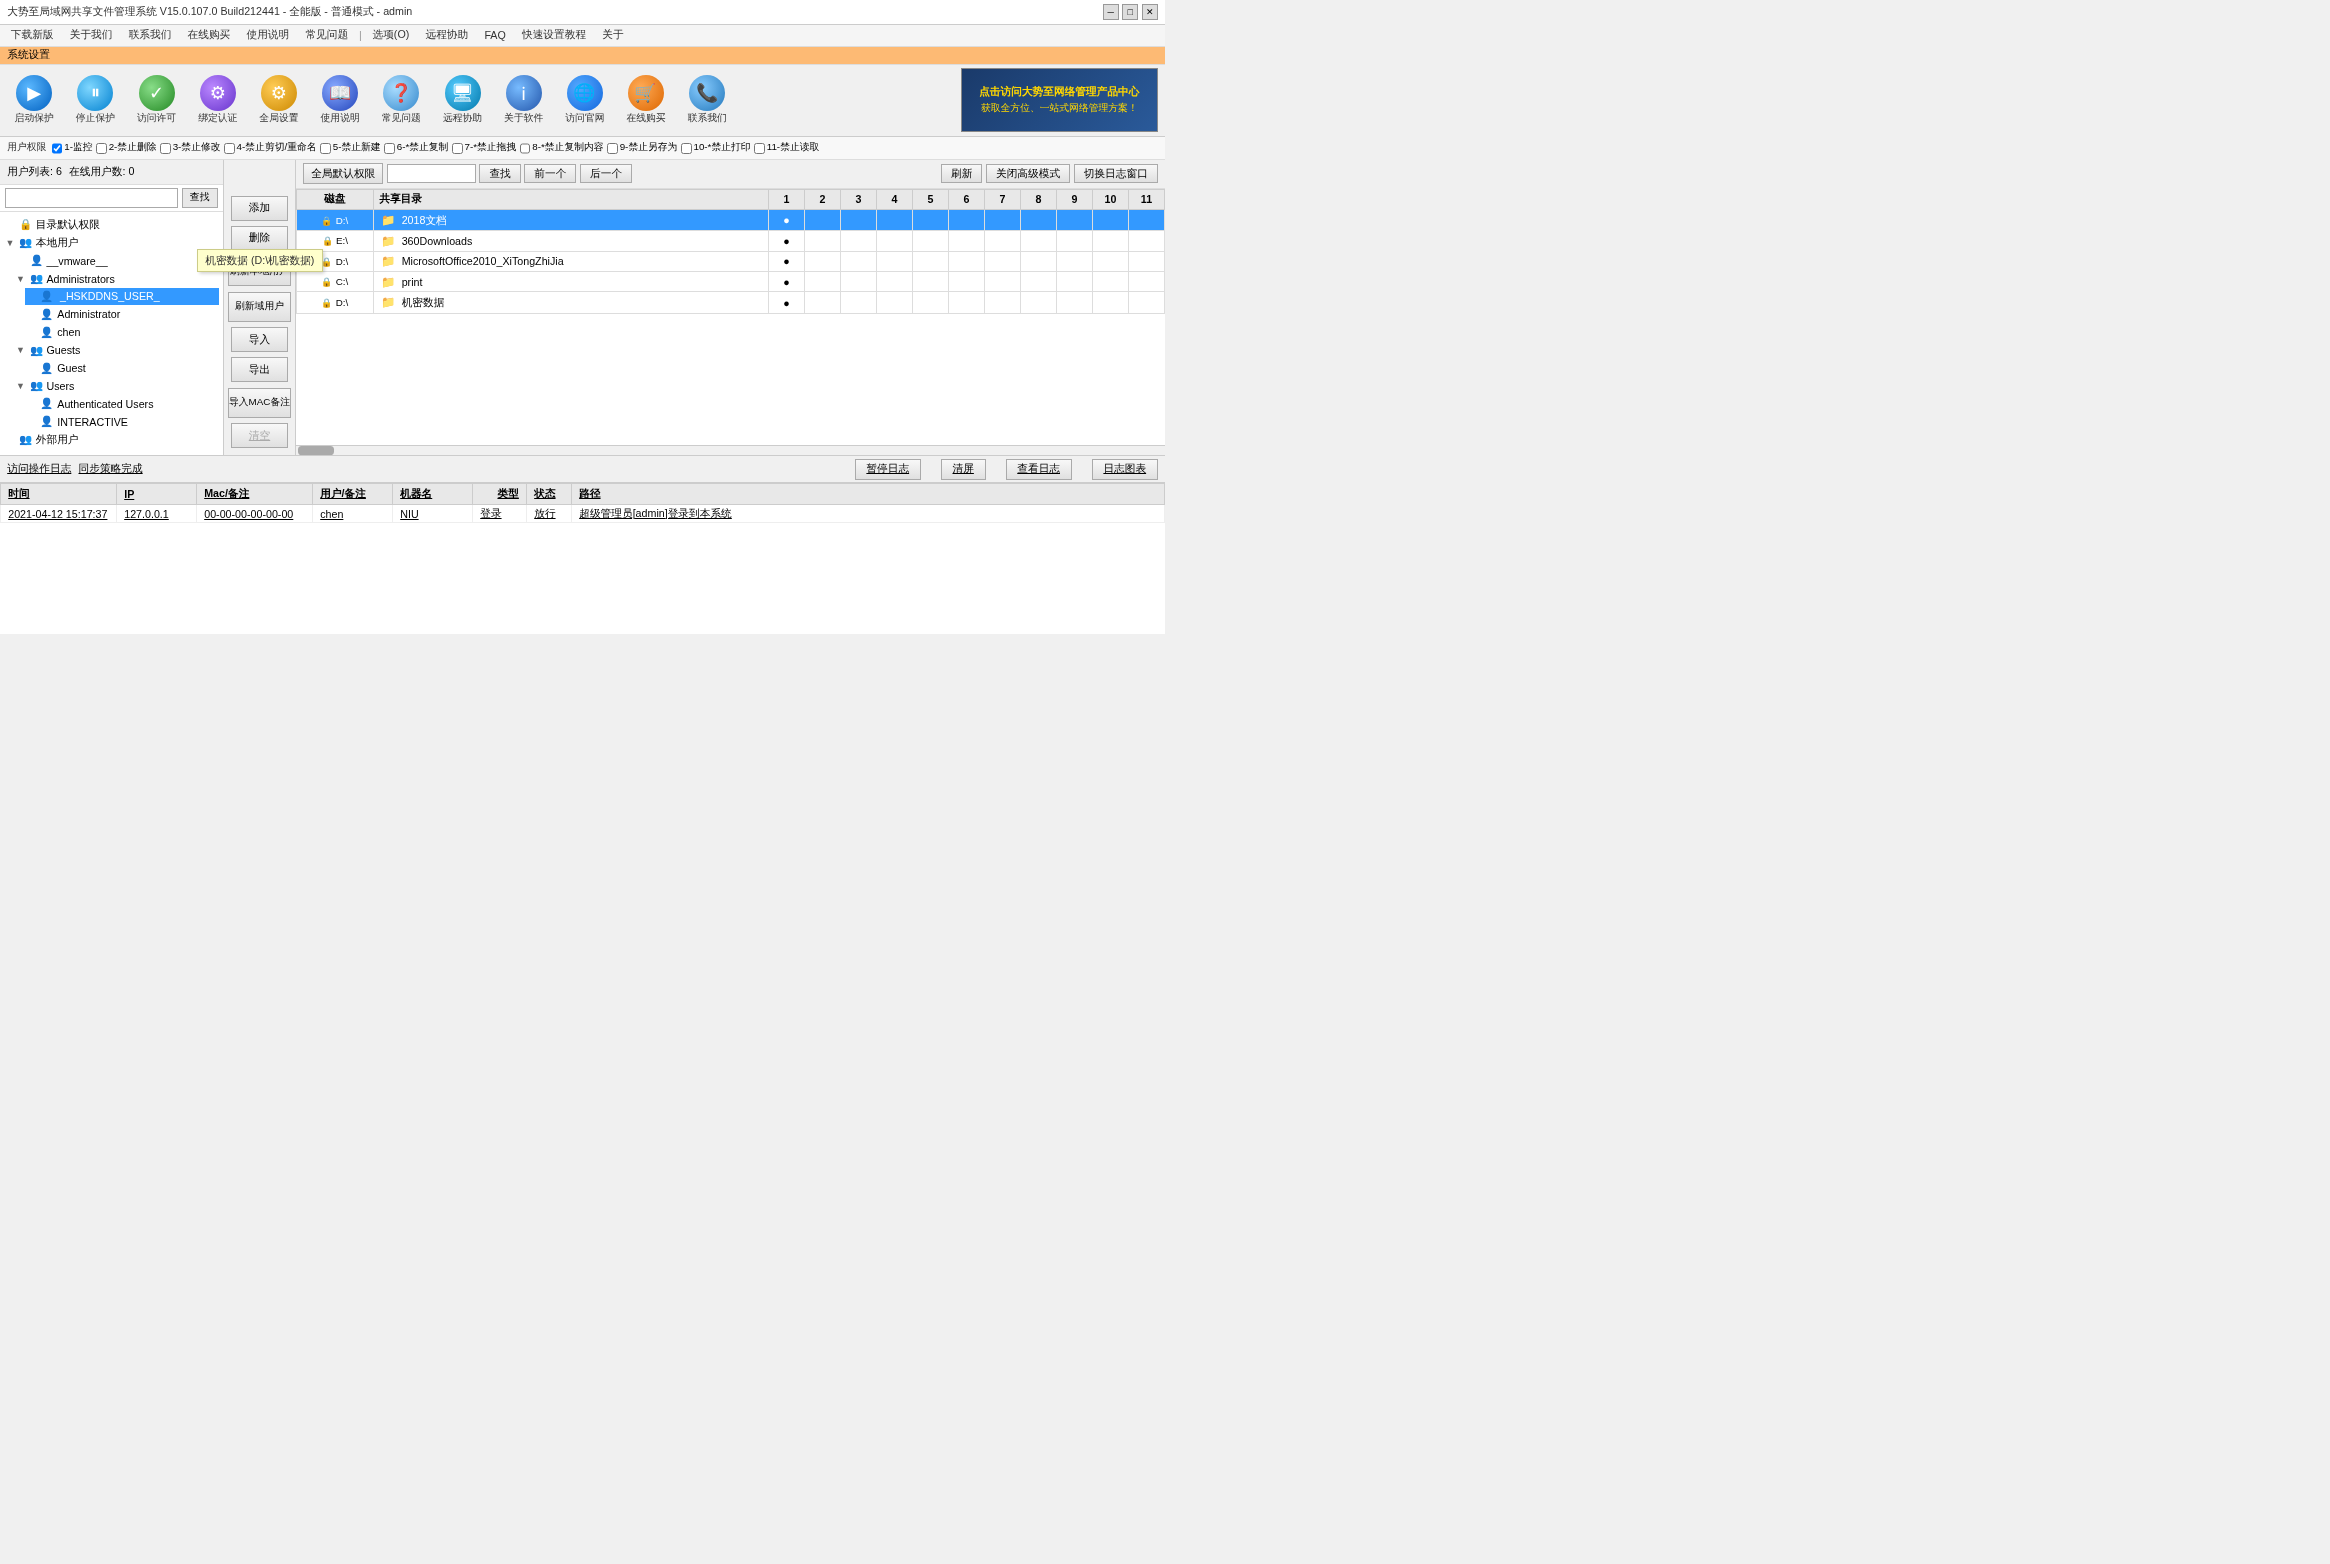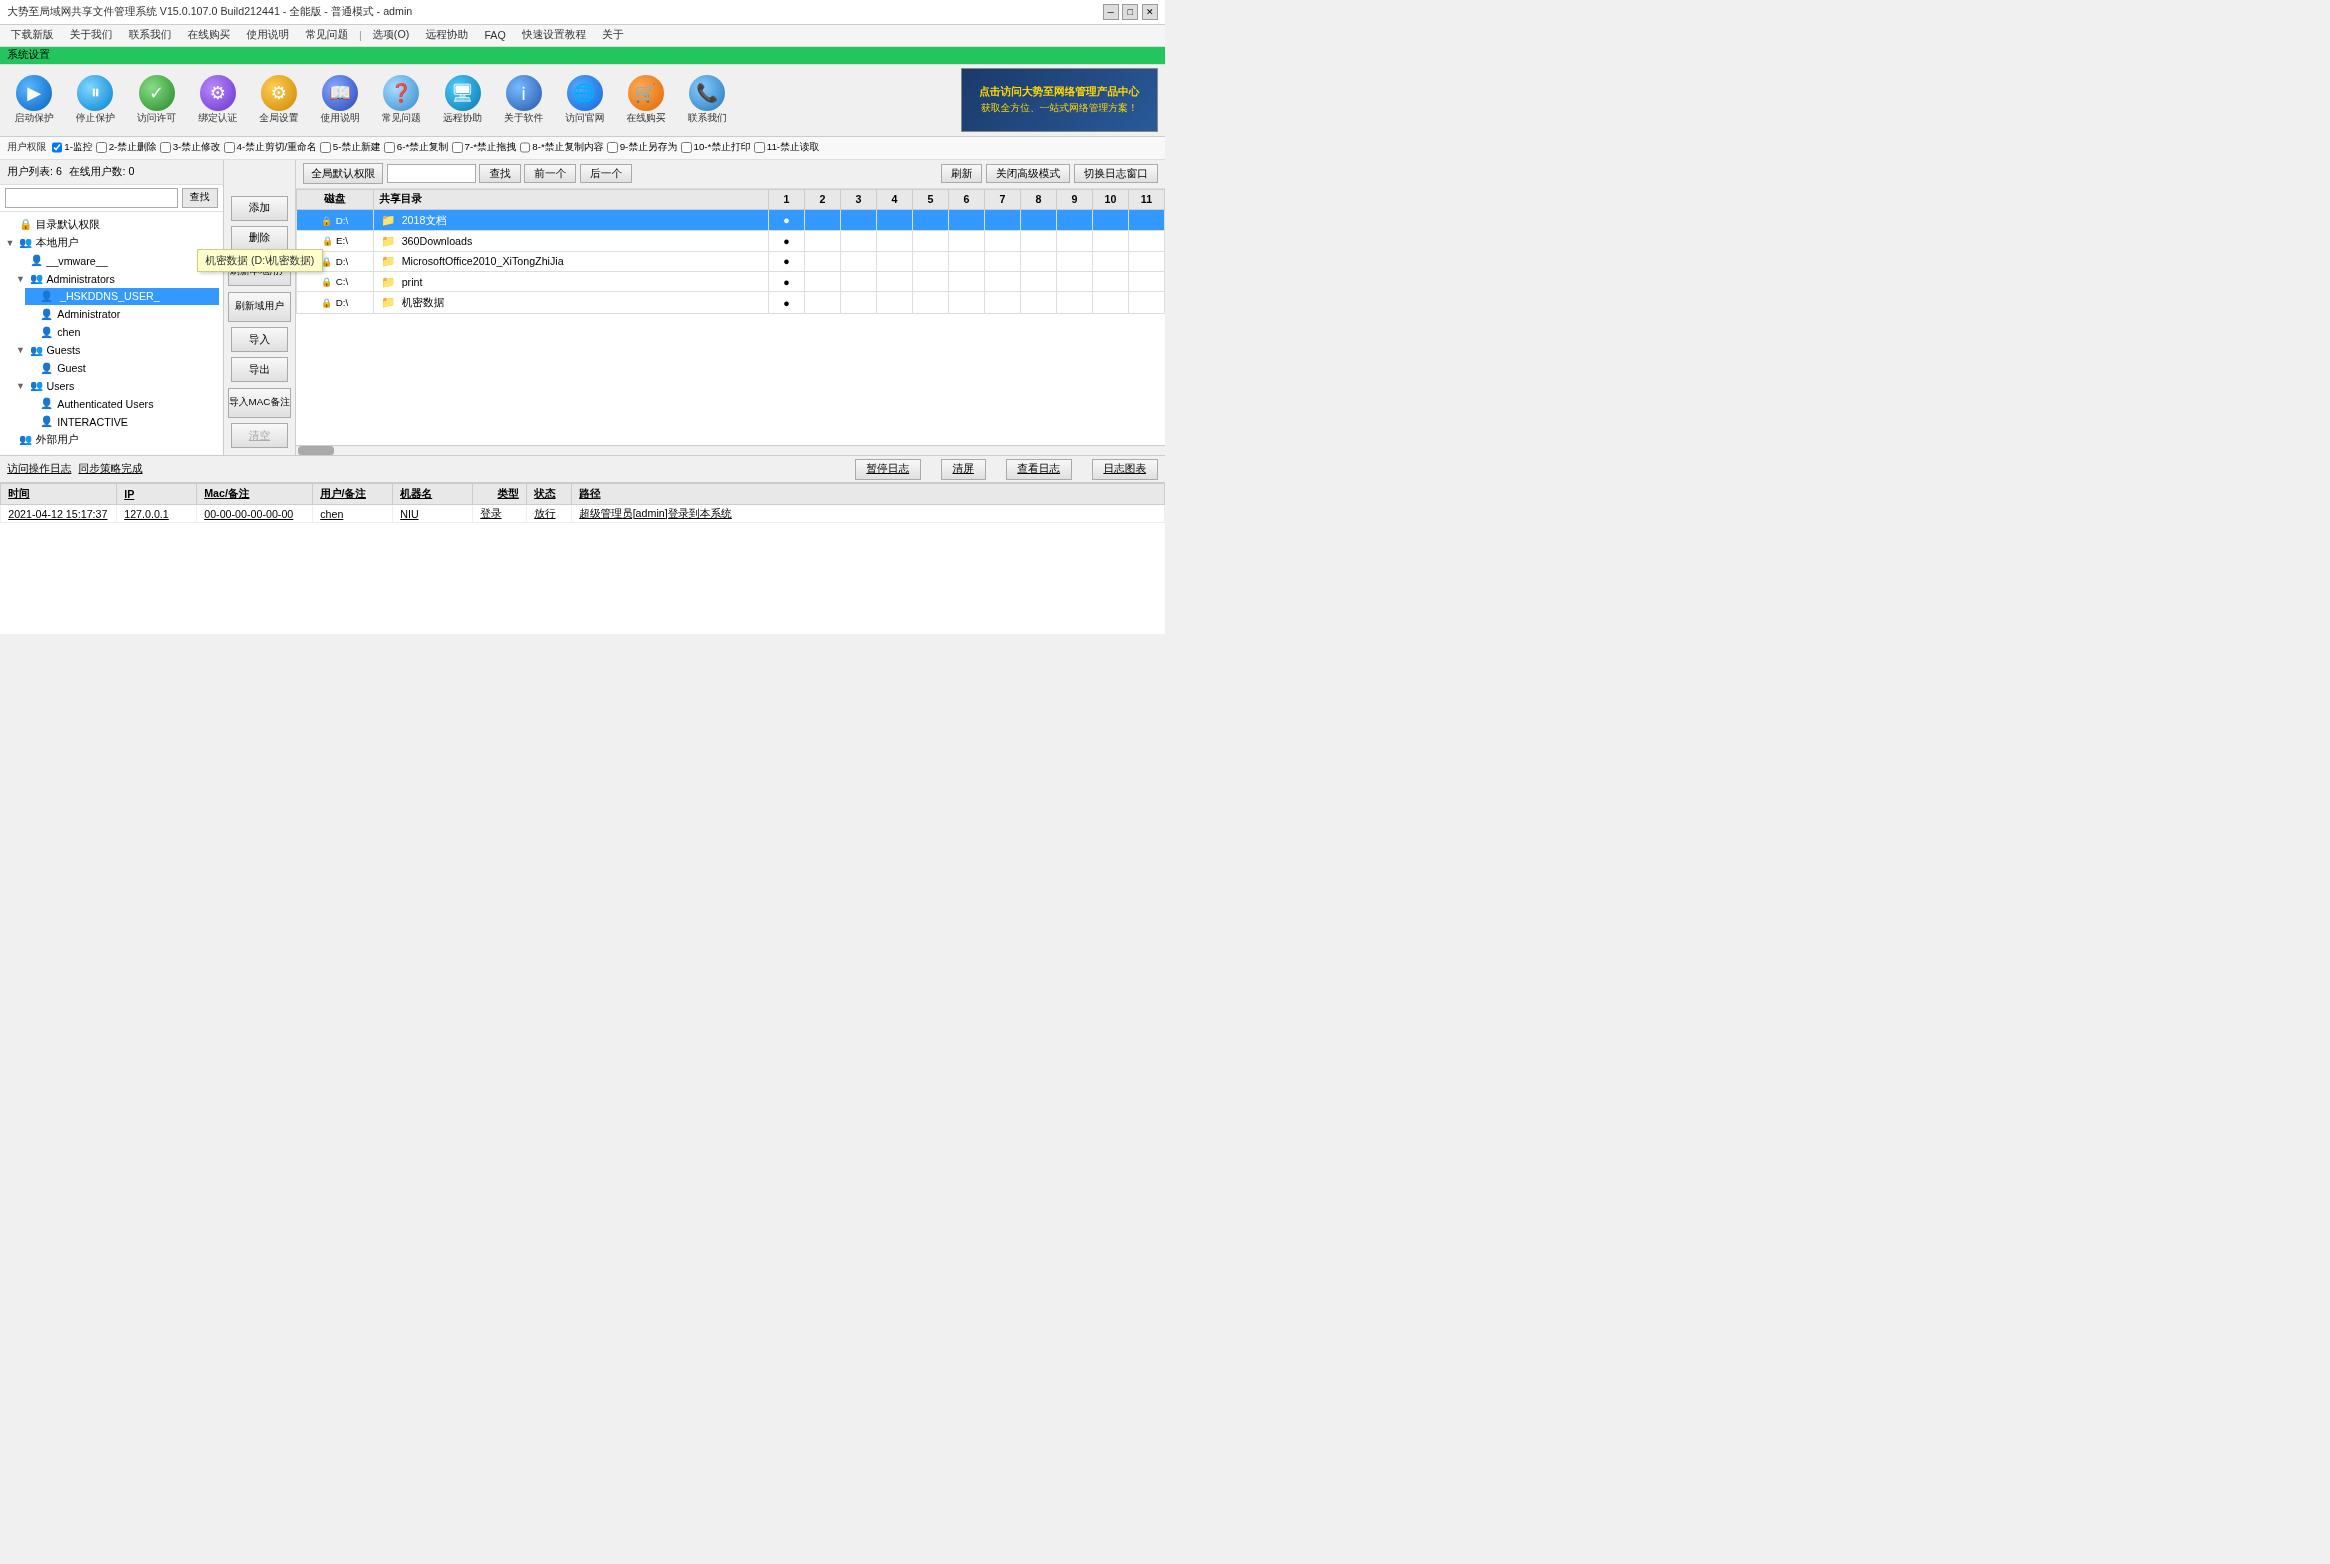--- a/index.html
+++ b/index.html
@@ -10,21 +10,21 @@
     .title-text { font-size: 10.7px; color: #333; }
     .title-controls { display: flex; gap: 3.6px; }
     .title-btn { width: 16px; height: 16px; border: 0.9px solid #999; background: #ddd; cursor: pointer; display: flex; align-items: center; justify-content: center; font-size: 9px; }
     
     
     .menu-bar { background: #f5f5f5; border-bottom: 0.9px solid #ddd; display: flex; align-items: center; padding: 1.8px 3.6px; height: 21.5px; gap: 1.8px; }
     .menu-item { padding: 1.8px 7.2px; cursor: pointer; font-size: 10.7px; color: #333; }
     .menu-separator { color: #999; padding: 0 1.8px; }
     
     
-    .sys-settings-bar { background: #22c55e; border-bottom: 0.9px solid #ddd; padding: 1.8px 7.2px; height: 18px; display: flex; align-items: flex-end; }
+    .sys-settings-bar { background: #fdba74; border-bottom: 0.9px solid #ddd; padding: 1.8px 7.2px; height: 18px; display: flex; align-items: flex-end; }
     
     
     .toolbar { background: #f0f0f0; border-bottom: 0.9px solid #ccc; display: flex; align-items: center; padding: 3.6px 7.2px; gap: 7.2px; height: 72px; }
     .toolbar-btn { display: flex; flex-direction: column; align-items: center; gap: 1.8px; cursor: pointer; padding: 1.8px 5.4px; min-width: 54px; }
     .toolbar-icon { width: 36px; height: 36px; border-radius: 50%; display: flex; align-items: center; justify-content: center; font-size: 18px; }
     .toolbar-icon.blue { background: radial-gradient(circle at 35% 35%, #5bb8ff, #0060c0); color: white; }
     .toolbar-icon.pause { background: radial-gradient(circle at 35% 35%, #7fd7ff, #0080d0); color: white; }
     .toolbar-icon.green { background: radial-gradient(circle at 35% 35%, #88dd88, #228822); color: white; }
     .toolbar-icon.purple { background: radial-gradient(circle at 35% 35%, #bb88ff, #6633cc); color: white; }
     .toolbar-icon.settings { background: radial-gradient(circle at 35% 35%, #ffcc55, #cc8800); color: white; }
@@ -33,21 +33,21 @@
     .toolbar-icon.remote { background: radial-gradient(circle at 35% 35%, #55ccff, #0077aa); color: white; }
     .toolbar-icon.info { background: radial-gradient(circle at 35% 35%, #77bbff, #2255aa); color: white; }
     .toolbar-icon.globe { background: radial-gradient(circle at 35% 35%, #55aaff, #1166dd); color: white; }
     .toolbar-icon.shop { background: radial-gradient(circle at 35% 35%, #ffaa55, #dd6600); color: white; }
     .toolbar-icon.phone { background: radial-gradient(circle at 35% 35%, #88ccff, #2277bb); color: white; }
     .toolbar-label { font-size: 9.8px; color: #333; text-align: center; }
     .toolbar-banner { margin-left: auto; width: 197px; height: 64px; background: linear-gradient(135deg, #1a3a6a, #2a5a9a); border: 0.9px solid #888; display: flex; flex-direction: column; align-items: center; justify-content: center; color: #ffd700; font-size: 9.8px; padding: 3.6px; text-align: center; }
     
     
     .permissions-bar { background: #f8f8f8; border-bottom: 0.9px solid #ddd; padding: 2.7px 7.2px; display: flex; flex-wrap: wrap; gap: 3.6px; align-items: center; min-height: 23px; }
-    .perm-item { display: flex; align-items: center; gap: 1.8px; font-size: 9.8px; white-space: nowrap; }
+    .perm-item { display: flex; align-items: flex-end; gap: 1.8px; font-size: 9.8px; white-space: nowrap; }
     .perm-item input[type=checkbox] { width: 10.7px; height: 10.7px; }
     
     
     .left-panel { width: 224px; border-right: 0.9px solid #ccc; background: #fff; display: flex; flex-direction: column; }
     .user-count-bar { background: #f0f0f0; border-bottom: 0.9px solid #ddd; padding: 3.6px 7.2px; display: flex; align-items: center; gap: 7.2px; height: 25px; }
     .search-area { padding: 3.6px 5.4px; border-bottom: 0.9px solid #ddd; display: flex; gap: 3.6px; }
     .search-input { flex: 1; height: 19.7px; border: 0.9px solid #aaa; padding: 1.8px 3.6px; font-size: 9.8px; }
     .search-btn { padding: 1.8px 7.2px; border: 0.9px solid #aaa; background: #e8e8e8; cursor: pointer; font-size: 9.8px; height: 19.7px; }
     .tree-container { flex: 1; overflow-y: auto; padding: 3.6px; }
     .tree-item { display: flex; align-items: center; gap: 2.7px; padding: 1.8px 1.8px; cursor: pointer; user-select: none; white-space: nowrap; }

